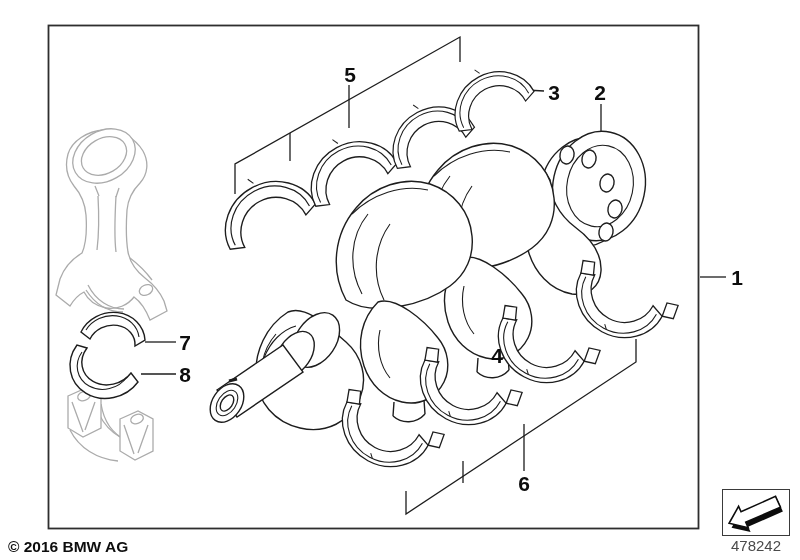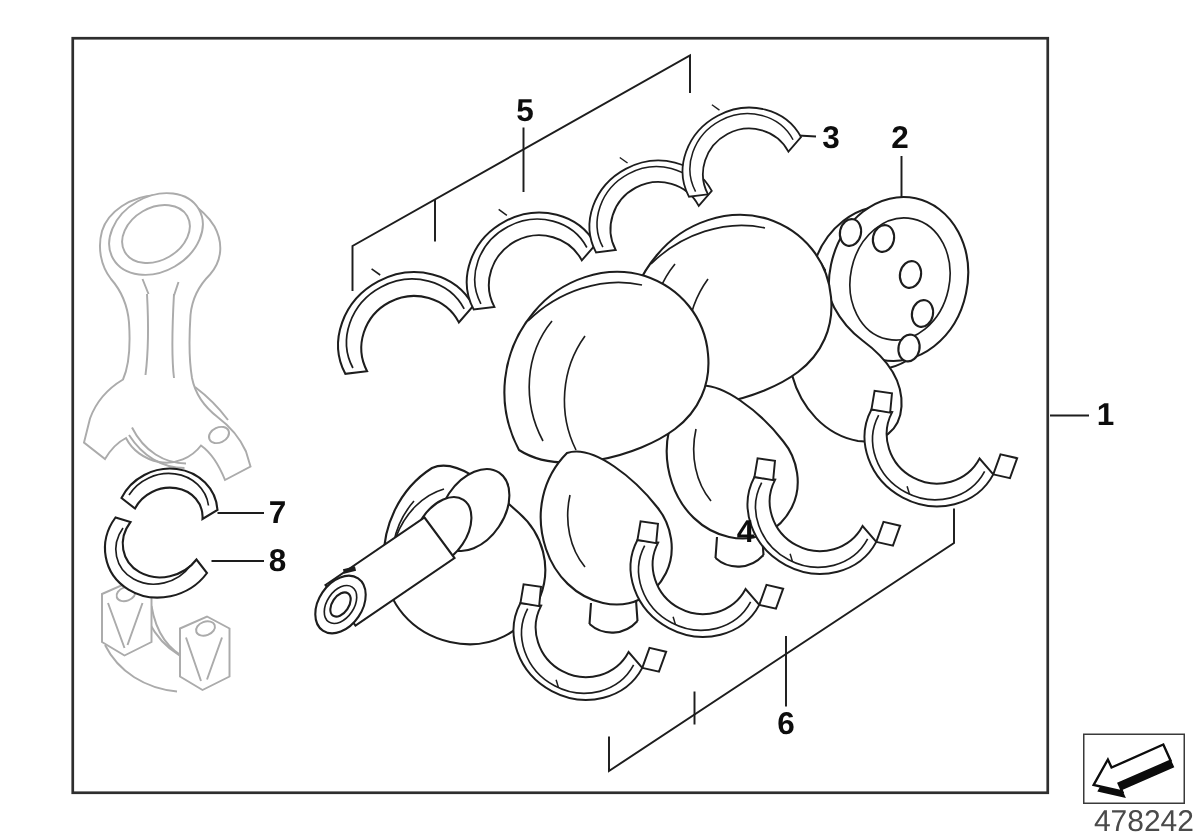--- a/index.html
+++ b/index.html
@@ -16,21 +16,21 @@
   .ln-gray{stroke:var(--secondary_line);}
   .callout{position:absolute;transform:translate(-50%,-50%);
            font-weight:bold;font-size:21px;color:#0d0d0d;line-height:1;
            letter-spacing:0;}
   .copyright{position:absolute;left:8px;top:538px;font-size:15.5px;
              font-weight:bold;color:#0d0d0d;}
   .thumb{position:absolute;left:722px;top:489px;width:68px;height:47px;
          border:1.6px solid #3a3a3a;box-sizing:border-box;background:#fff;}
   .thumb svg{position:absolute;left:0;top:0;}
   .drawing-number{position:absolute;left:716px;top:537px;width:80px;
-                  text-align:right;font-size:20px;color:var(--number_text);}
+                  text-align:center;font-size:15px;color:var(--number_text);}
 </style>
 </head>
 <body>
 
 <div class="stage">
 
   <svg width="800" height="560" viewBox="0 0 800 560">
 
     <rect x="48.5" y="25.5" width="650" height="503" fill="#ffffff" stroke="var(--frame_border)" stroke-width="1.8"></rect>
 
@@ -176,20 +176,21 @@
 
   <div class="callout" style="left:737px;top:277px">1</div>
   <div class="callout" style="left:600px;top:92px">2</div>
   <div class="callout" style="left:554px;top:92px">3</div>
   <div class="callout" style="left:497px;top:355px">4</div>
   <div class="callout" style="left:350px;top:74px">5</div>
   <div class="callout" style="left:524px;top:483px">6</div>
   <div class="callout" style="left:185px;top:342px">7</div>
   <div class="callout" style="left:185px;top:374px">8</div>
 
+  <div class="copyright">© 2016 BMW AG</div>
 
   <div class="thumb">
     <svg width="65" height="44" viewBox="0 0 66 45">
       <path d="M 6,34 L 15.7,16.7 L 18.2,22.2 L 53.5,6.5 L 58.5,17.5 L 23,33 L 25.5,38.5 Z" transform="translate(2.5,4.5)" fill="#0c0c0c"></path>
       <path d="M 6,34 L 15.7,16.7 L 18.2,22.2 L 53.5,6.5 L 58.5,17.5 L 23,33 L 25.5,38.5 Z" fill="#ffffff" stroke="#0c0c0c" stroke-width="1.6"></path>
     </svg>
   </div>
 
   <div class="drawing-number">478242</div>
 </div>

